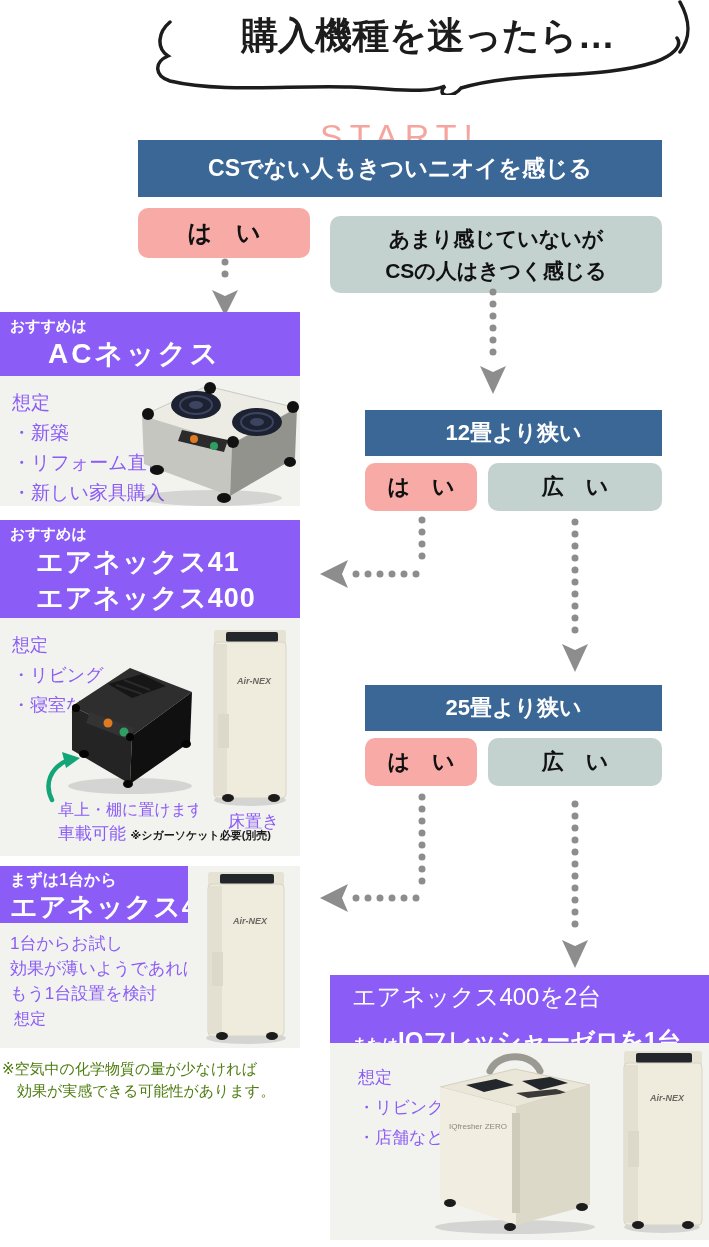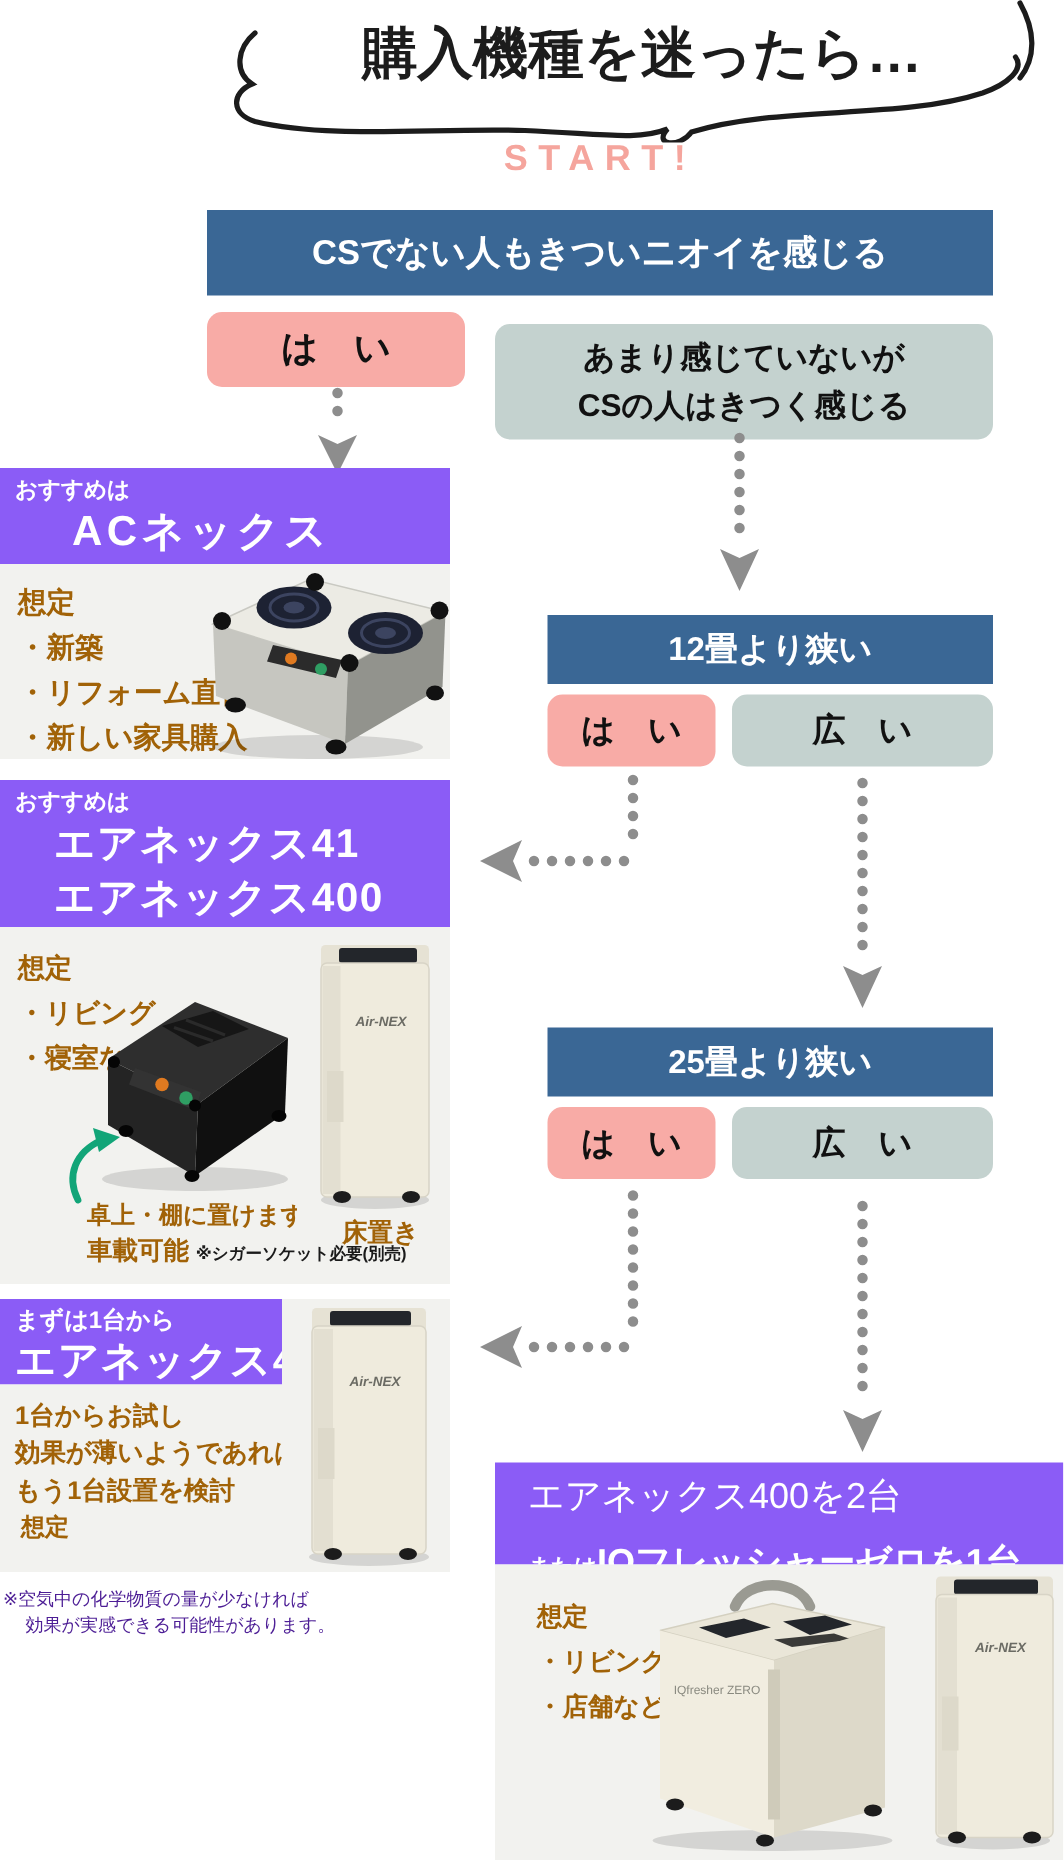--- a/index.html
+++ b/index.html
@@ -7,27 +7,27 @@
   #stage{position:relative;width:709px;height:1247px;background:#ffffff;overflow:hidden;}
   .abs{position:absolute;}
   .qbox{background:#3a6795;color:#ffffff;font-weight:bold;text-align:center;}
   .yes{background:#f8aba6;border-radius:10px;color:#111;font-weight:bold;text-align:center;}
   .no{background:#c4d2cf;border-radius:10px;color:#111;font-weight:bold;text-align:center;}
   .ghead{background:#8b5cf6;color:#fff;}
   .cardbody{background:#f2f2ef;}
   .eyebrow{font-size:15px;font-weight:bold;}
   .dots{stroke:#8d8d8d;stroke-width:7;stroke-linecap:round;stroke-dasharray:0 12;fill:none;}
   .ahead{fill:#8d8d8d;}
-  .bodytext{color:#a16207;font-weight:bold;}
-  .start{color:#f5a59d;font-weight:bold;font-size:24px;letter-spacing:7px;text-align:center;}
+  .bodytext{color:#8b5cf6;font-weight:normal;}
+  .start{color:#f5a59d;font-weight:normal;font-size:34px;letter-spacing:7px;text-align:center;margin-top:25px;}
   .bubbletext{font-weight:bold;fill:#1c1c1c;}
   .bubbleline{stroke:#1c1c1c;stroke-width:3.5;fill:none;stroke-linecap:round;}
   .greenarrow{stroke:#12a578;stroke-width:4.5;fill:none;stroke-linecap:round;}
   .smallnote{font-size:11px;font-weight:bold;color:#1a1a1a;}
-  .footnote{color:#4c1d95;font-size:12px;line-height:1.45;}
+  .footnote{color:#4d7c0f;font-size:15px;line-height:1.45;}
 </style>
 </head>
 <body>
 
 <div id="stage">
 
   <svg class="abs" style="left:140px;top:0;" width="565" height="95" viewBox="0 0 565 95">
     <path class="bubbleline" d="M30,22 C18,32 16,48 28,56 C14,62 14,76 30,81 C80,93 150,85 210,87 C260,89 285,94 305,86 C295,97 313,99 321,88 C380,70 460,80 515,62 C532,56 543,46 537,38"></path>
     <path class="bubbleline" d="M540,2 C550,20 551,38 540,52"></path>
     <text class="bubbletext" x="288" y="48" font-size="37" text-anchor="middle">購入機種を迷ったら…</text>

